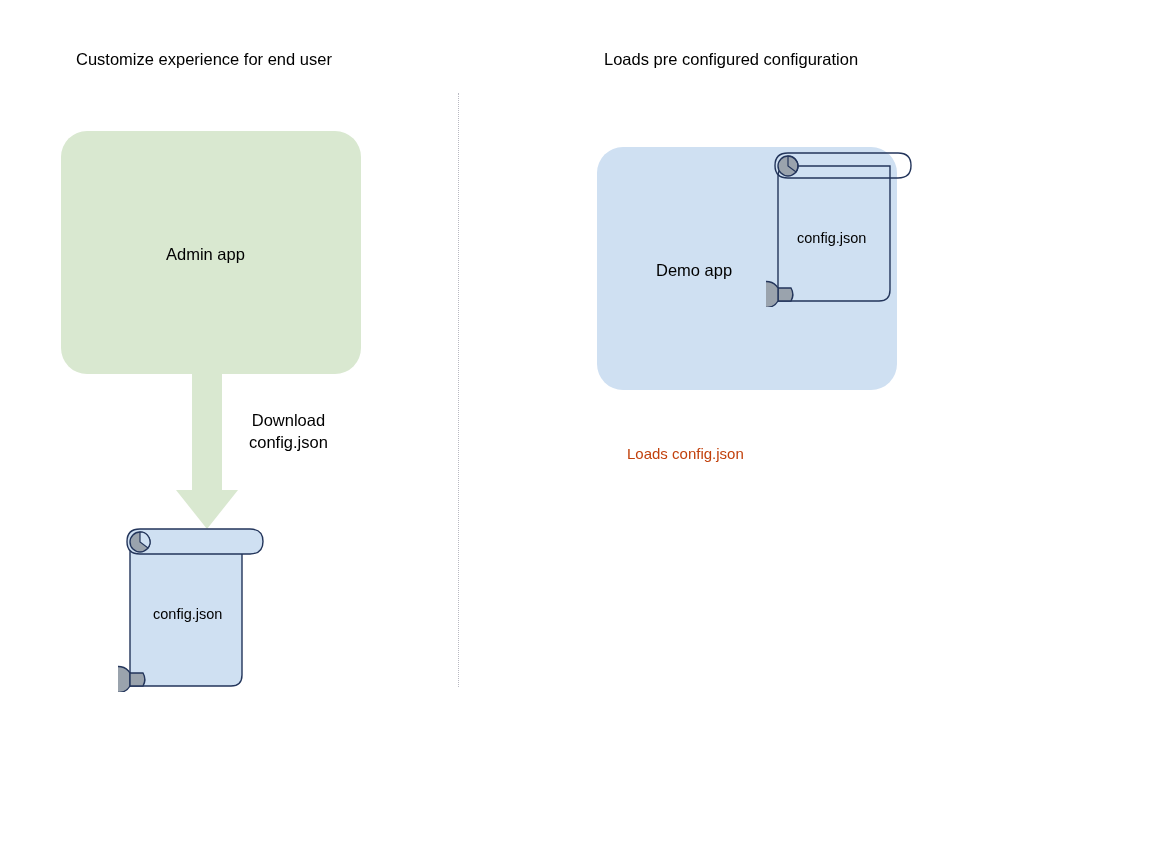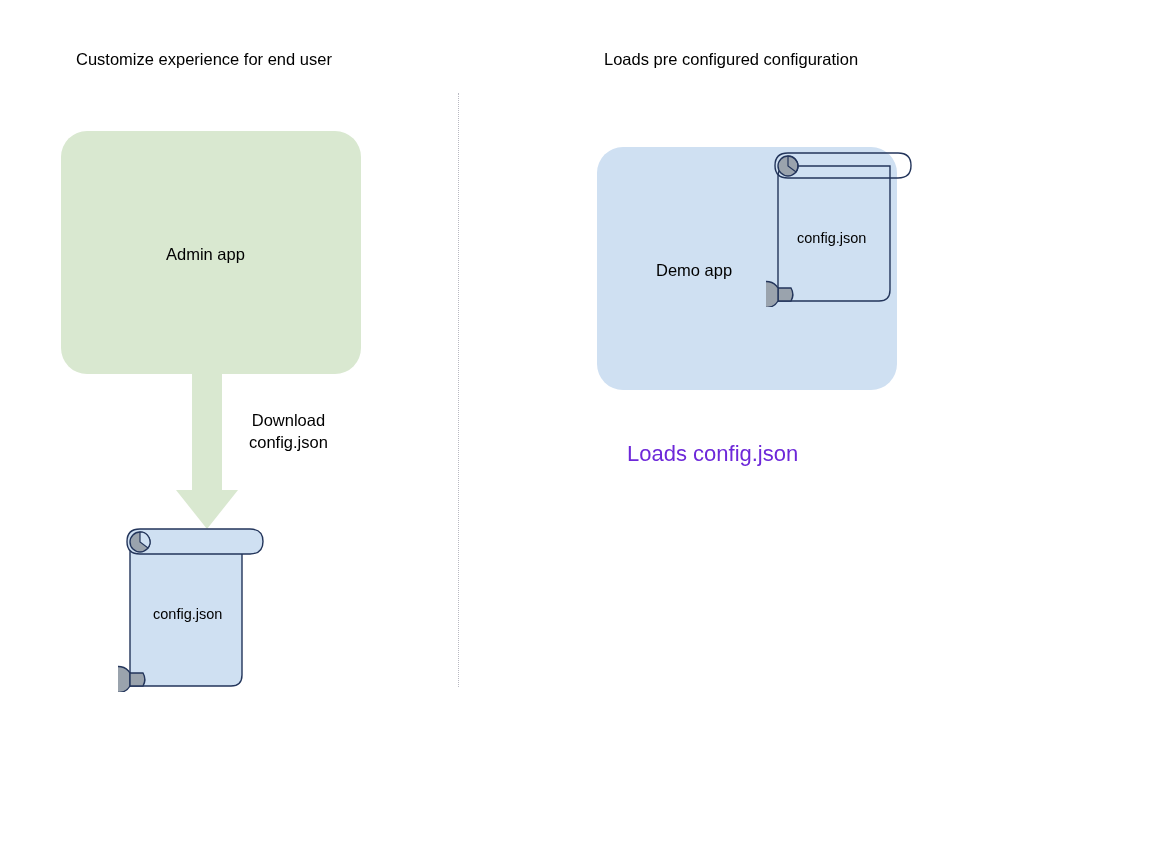--- a/index.html
+++ b/index.html
@@ -116,24 +116,24 @@
     white-space: nowrap;
     color: #000000;
   }
   #scroll-left-caption  { left: 153px; top: 605px; }
   #scroll-right-caption { left: 797px; top: 229px; }
 
   #loads-config-label {
     position: absolute;
     left: 627px;
     top: 444px;
-    font-size: 22px;
+    font-size: 15px;
     line-height: 20px;
     white-space: nowrap;
-    color: #6d28d9;
+    color: #c2410c;
     text-align: center;
   }
 </style>
 </head>
 <body>
 
 <div class="canvas">
 
   <div class="title" id="title-right">Loads pre configured configuration</div>
 

